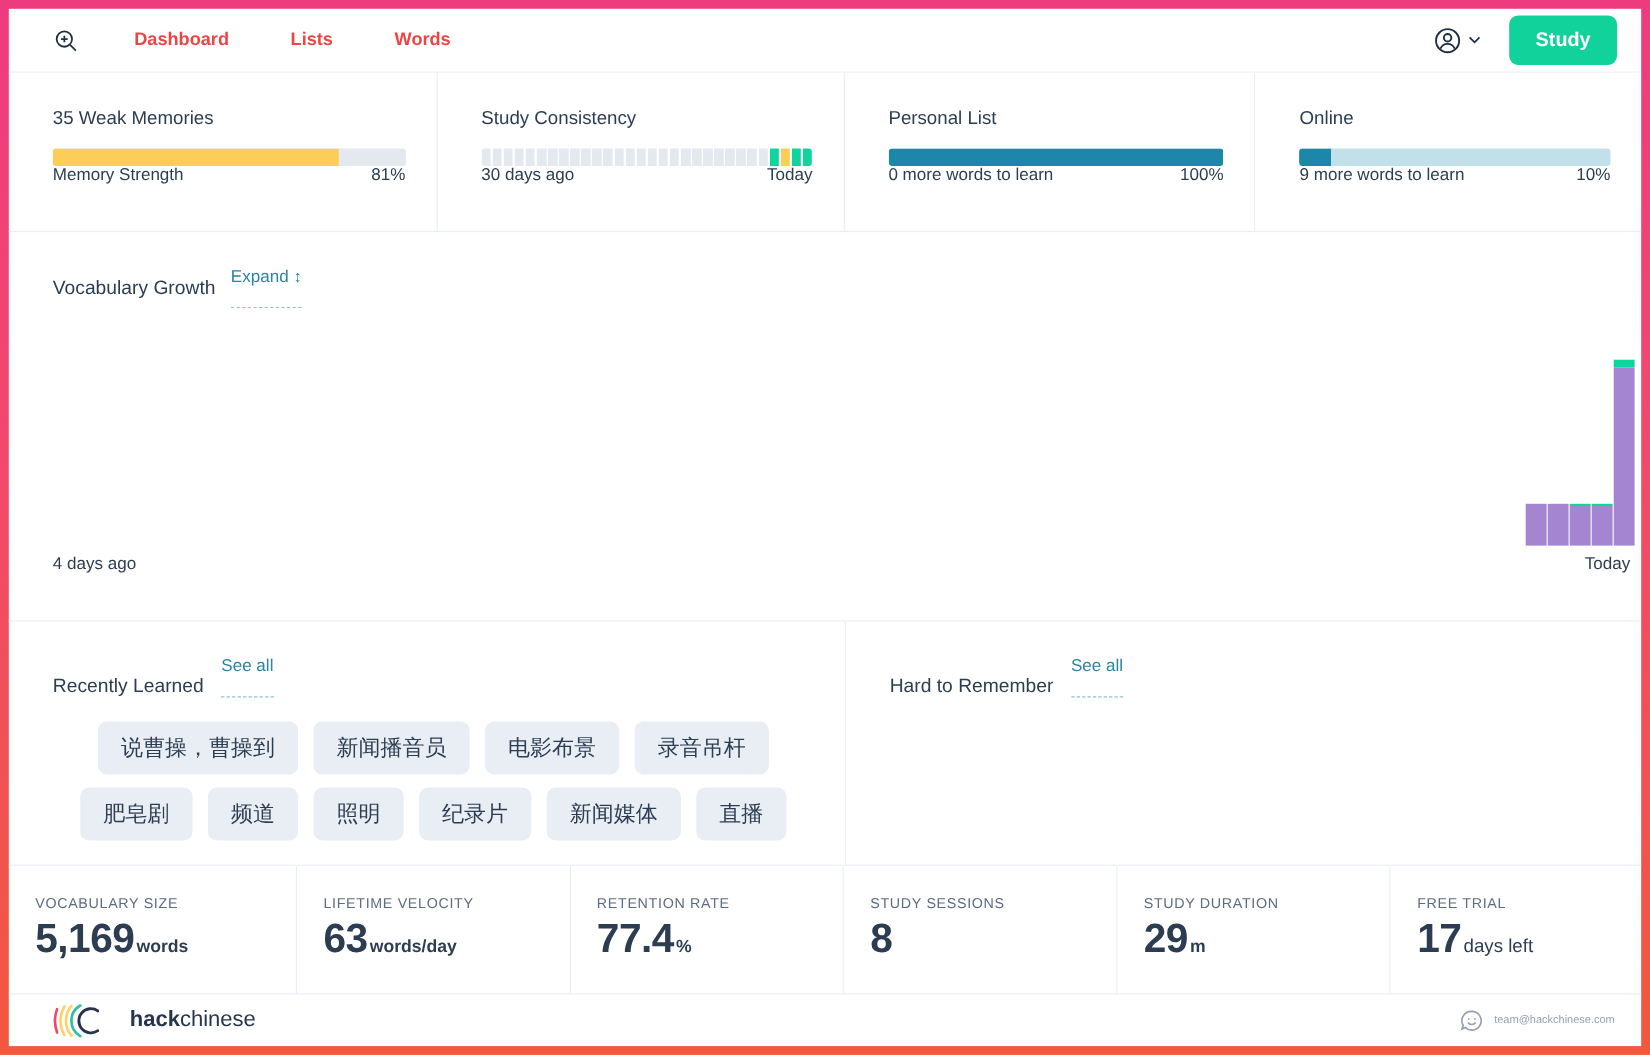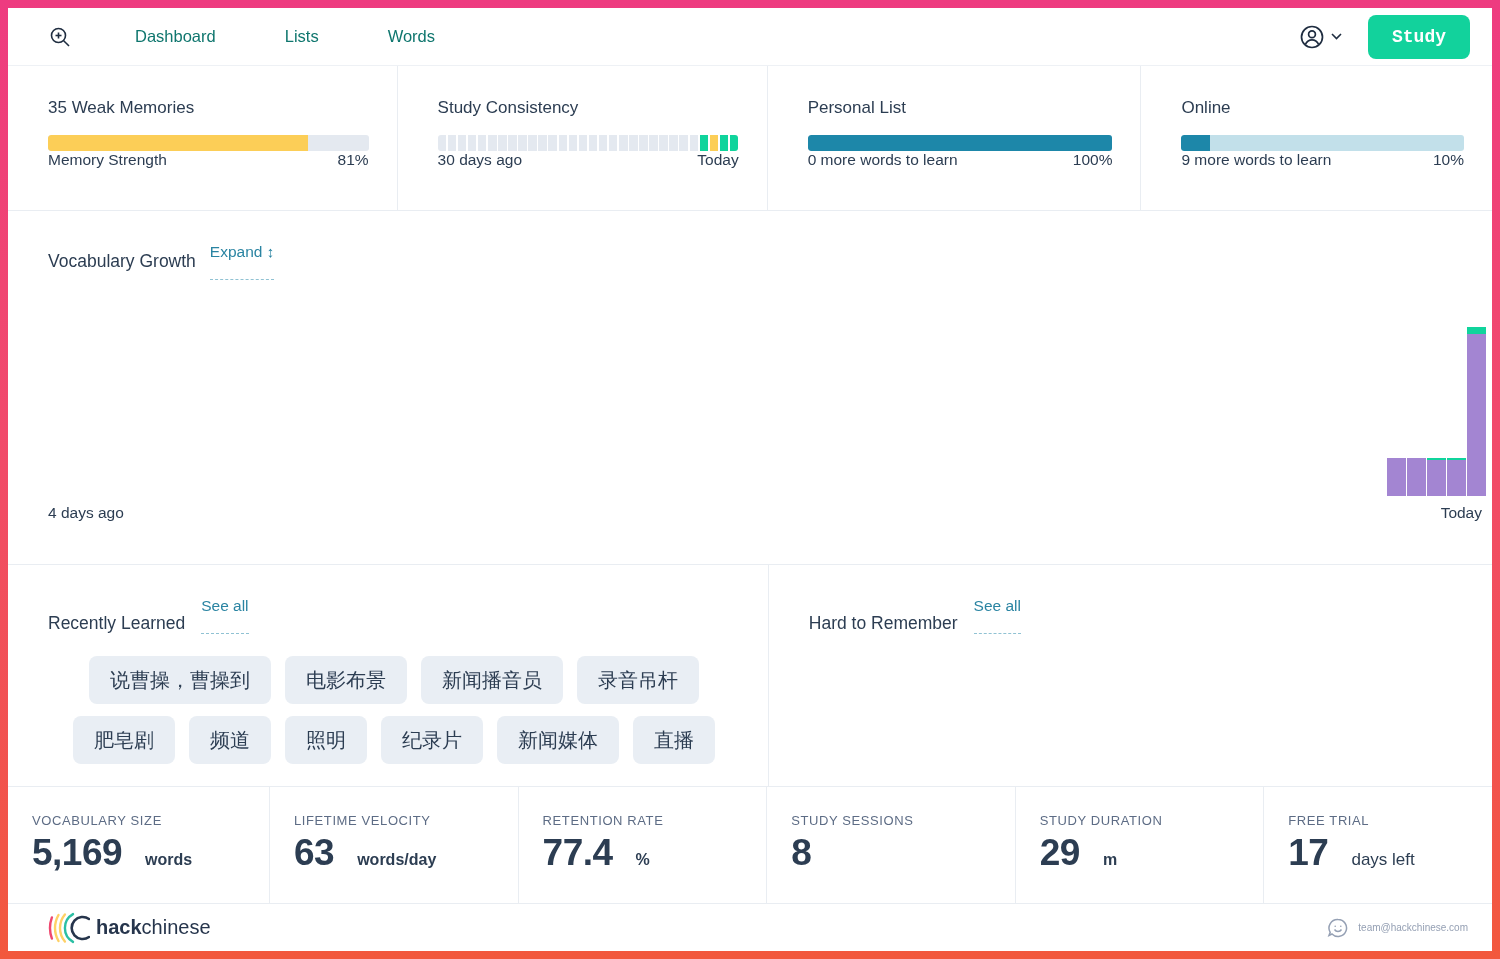--- a/index.html
+++ b/index.html
@@ -10,25 +10,25 @@
     width:1500px; height:959px; padding:8px;
     background:linear-gradient(180deg,#ee3b80 0%,#f14a6b 45%,#f2583d 100%);
   }
   .page { width:100%; height:100%; background:#ffffff; display:flex; flex-direction:column; }
 
   
   .nav { height:58px; display:flex; align-items:center; padding:0 22px 0 40px;
          border-bottom:1px solid #eef1f5; flex:0 0 auto; }
   .nav-zoom { width:26px; height:26px; margin-right:48px; cursor:pointer; display:flex; align-items:center; }
   .nav-items { display:flex; gap:56px; }
-  .nav-item { font-size:16.5px; color:#0f766e; font-weight:400; cursor:pointer; text-decoration:none;margin-left:13px; }
+  .nav-item { font-size:16.5px; color:#ef4444; font-weight:700; cursor:pointer; text-decoration:none; }
   .nav-right { margin-left:auto; display:flex; align-items:center; gap:26px; }
   .user-menu { display:flex; align-items:center; gap:6px; cursor:pointer; }
   .btn-study { background:#12d29c; color:#fff; font-weight:700; font-size:18px;
-               border:none; border-radius:8px; padding:12px 24px; cursor:pointer;font-family:Liberation Mono, monospace; }
+               border:none; border-radius:8px; padding:12px 24px; cursor:pointer; }
 
   
   .cards { display:grid; grid-template-columns:1.05fr 1fr 1.01fr 0.95fr; flex:0 0 145px;
            border-bottom:1px solid #e9edf2; }
   .card { padding:24px 28px 0 40px; }
   .card + .card { border-left:1px solid #e9edf2; }
   .card-title { font-size:17px; color:#2c3d52; font-weight:500; margin-top:8px; }
   .card-bar { margin-top:17px; height:16px; border-radius:3px; background:#e4e9f0; overflow:hidden; position:relative; }
   .card-bar .fill { height:100%; border-radius:3px 0 0 3px; }
   .seg-bar { margin-top:17px; height:16px; display:flex; gap:1.5px; }
@@ -62,29 +62,29 @@
   .words-head { display:flex; align-items:flex-end; gap:16px; }
   .chips { margin-top:22px; display:flex; flex-wrap:wrap; gap:12px 14px;justify-content:center; }
   .chip { background:#e9eef4; color:#2c3d52; border-radius:8px; padding:13px 21px;
           font-size:20px; cursor:pointer; line-height:1.1; }
 
   
   .stats { display:grid; grid-template-columns:1.05fr 1fr 1fr 1fr 1fr 0.92fr; flex:0 0 116px; }
   .stat { padding:26px 10px 0 24px; }
   .stat + .stat { border-left:1px solid #e9edf2; }
   .stat-label { font-size:13px; letter-spacing:0.6px; color:#5d6c85; text-transform:uppercase; }
-  .stat-value-row { margin-top:4px; display:flex; align-items:baseline; gap:23px; }
+  .stat-value-row { margin-top:4px; display:flex; align-items:baseline; gap:2px; }
   .stat-value { font-size:37px; font-weight:700; color:#2c3d52; letter-spacing:-0.5px; }
   .stat-unit { font-size:16px; font-weight:700; color:#2c3d52; }
   .stat-unit.light { font-weight:400; font-size:17px; }
 
   
   .footer { flex:1 1 auto; border-top:1px solid #e9edf2; display:flex; align-items:center;
             padding:0 24px 0 40px; }
-  .brand { display:flex; align-items:center; gap:6px; cursor:pointer; }
+  .brand { display:flex; align-items:center; gap:28px; cursor:pointer; }
   .brand-text { font-size:20px; color:#26354c; }
   .brand-text b { font-weight:700; }
   .footer-right { margin-left:auto; display:flex; align-items:center; gap:9px; color:#95a0b4; font-size:10px; }
 </style>
 </head>
 <body>
 
 <div class="frame">
   <div class="page">
 
@@ -224,22 +224,22 @@
     </div>
 
     <div class="words-row">
       <div class="words-col">
         <div class="words-head">
           <span class="section-title">Recently Learned</span>
           <span class="link-dashed">See all</span>
         </div>
         <div class="chips" id="chips-learned">
             <div class="chip">说曹操，曹操到</div>
+            <div class="chip">新闻播音员</div>
             <div class="chip">电影布景</div>
-            <div class="chip">新闻播音员</div>
             <div class="chip">录音吊杆</div>
             <div class="chip">肥皂剧</div>
             <div class="chip">频道</div>
             <div class="chip">照明</div>
             <div class="chip">纪录片</div>
             <div class="chip">新闻媒体</div>
             <div class="chip">直播</div>
           </div>
       </div>
       <div class="words-col">

